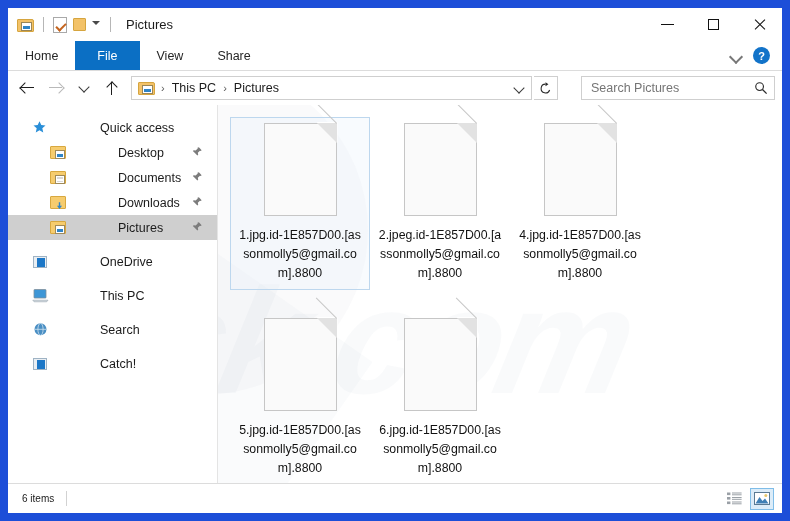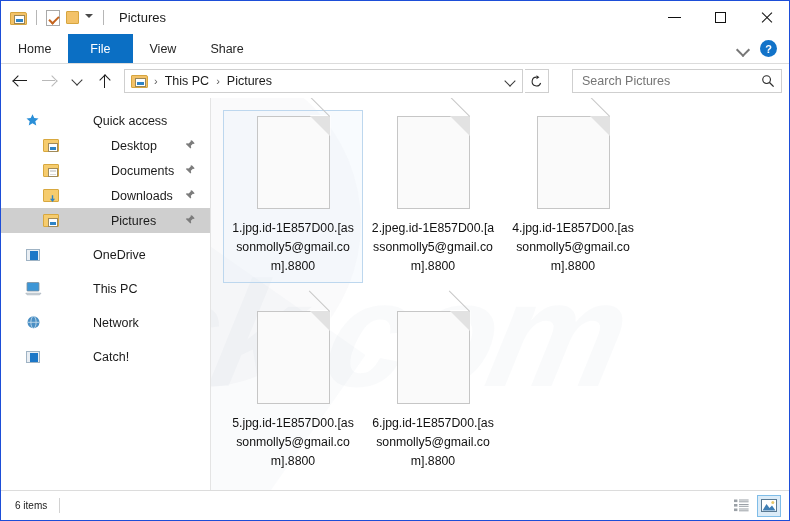--- a/index.html
+++ b/index.html
@@ -4,21 +4,21 @@
 <style>
   * { box-sizing: border-box; margin: 0; padding: 0; }
   html, body {
     width: 790px; height: 521px;
     font-family: "Liberation Sans", sans-serif;
     background: #ffffff;
     overflow: hidden;
   }
   .window {
     position: absolute; inset: 0;
-    border: 1px solid #1d4ed8;
+    border: 8px solid #1d4ed8;
     background: #ffffff;
     display: flex; flex-direction: column;
   }
 
   
   .titlebar {
     height: 33px; background: #ffffff;
     display: flex; align-items: center;
     position: relative; flex: none;
   }
@@ -161,21 +161,21 @@
   .crumb-chevron::after {
     content: ""; position: absolute; left: 4px; top: 7px; width: 7px; height: 7px;
     border-right: 1.6px solid #3a3a3a; border-bottom: 1.6px solid #3a3a3a;
     transform: rotate(45deg);
   }
   .refresh-btn {
     width: 24px; height: 24px; display: flex; align-items: center; justify-content: center;
     border: 1px solid #cfcfcf; border-left: none; background: #fff;
   }
   .searchbox {
-    width: 210px; height: 24px; border: 1px solid #cfcfcf; background: #ffffff;
+    width: 194px; height: 24px; border: 1px solid #cfcfcf; background: #ffffff;
     display: flex; align-items: center; padding: 0 6px 0 9px; margin-left: 21px;
   }
   .searchbox input {
     flex: 1; border: none; outline: none; font-size: 12.5px; color: #6c6c6c;
     font-family: "Liberation Sans", sans-serif; background: transparent;
   }
   .search-icon { width: 14px; height: 14px; }
 
   
   .body {
@@ -498,21 +498,21 @@
       <div class="group-gap"></div>
 
       <div class="nav-item">
         <span class="ni-icon">
           <svg class="ic-net" viewBox="0 0 17 15">
               <circle cx="8.5" cy="7.3" r="6" fill="#4a8fc4"></circle>
               <ellipse cx="8.5" cy="7.3" rx="2.6" ry="6" fill="none" stroke="#cfe2f0" stroke-width="0.8"></ellipse>
               <line x1="2.5" y1="7.3" x2="14.5" y2="7.3" stroke="#cfe2f0" stroke-width="0.8"></line>
             </svg>
         </span>
-        <span class="ni-label">Network</span>
+        <span class="ni-label">Search</span>
       </div>
 
       <div class="group-gap"></div>
 
       <div class="nav-item">
         <span class="ni-icon">
             <span class="ic-blue-sq"></span>
           </span>
         <span class="ni-label">Catch!</span>
       </div>

